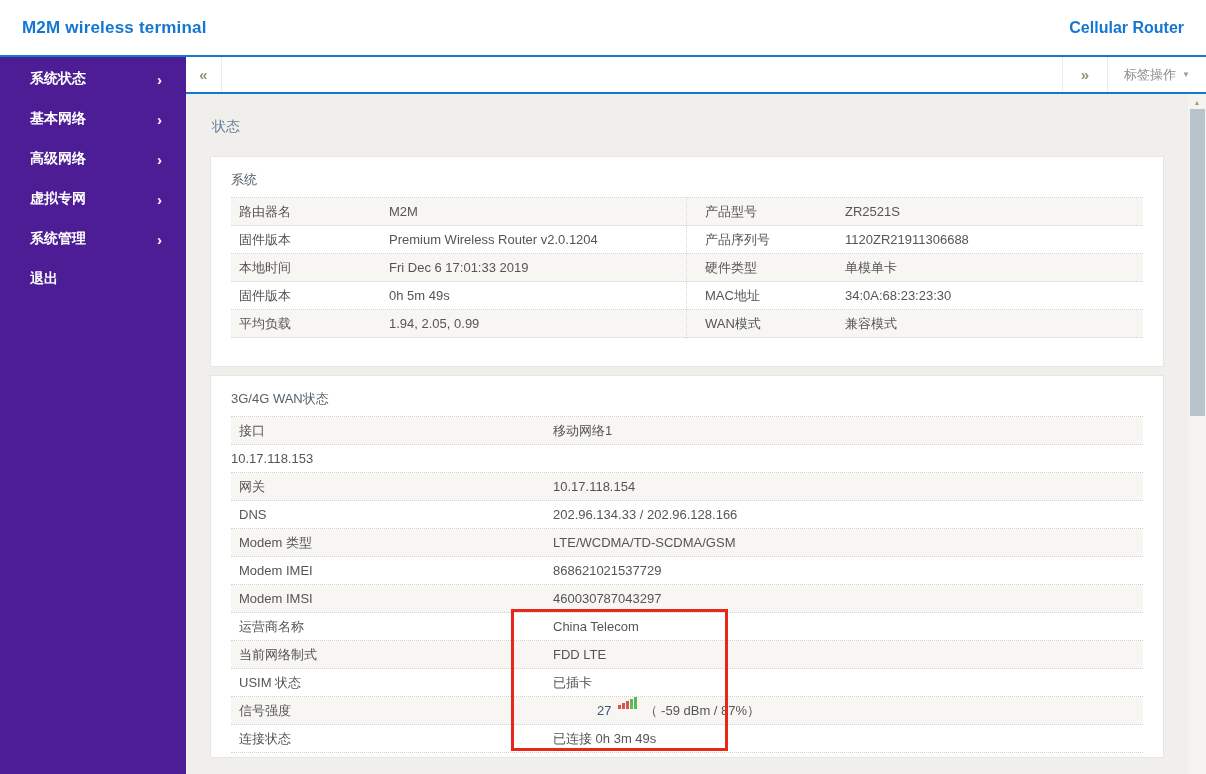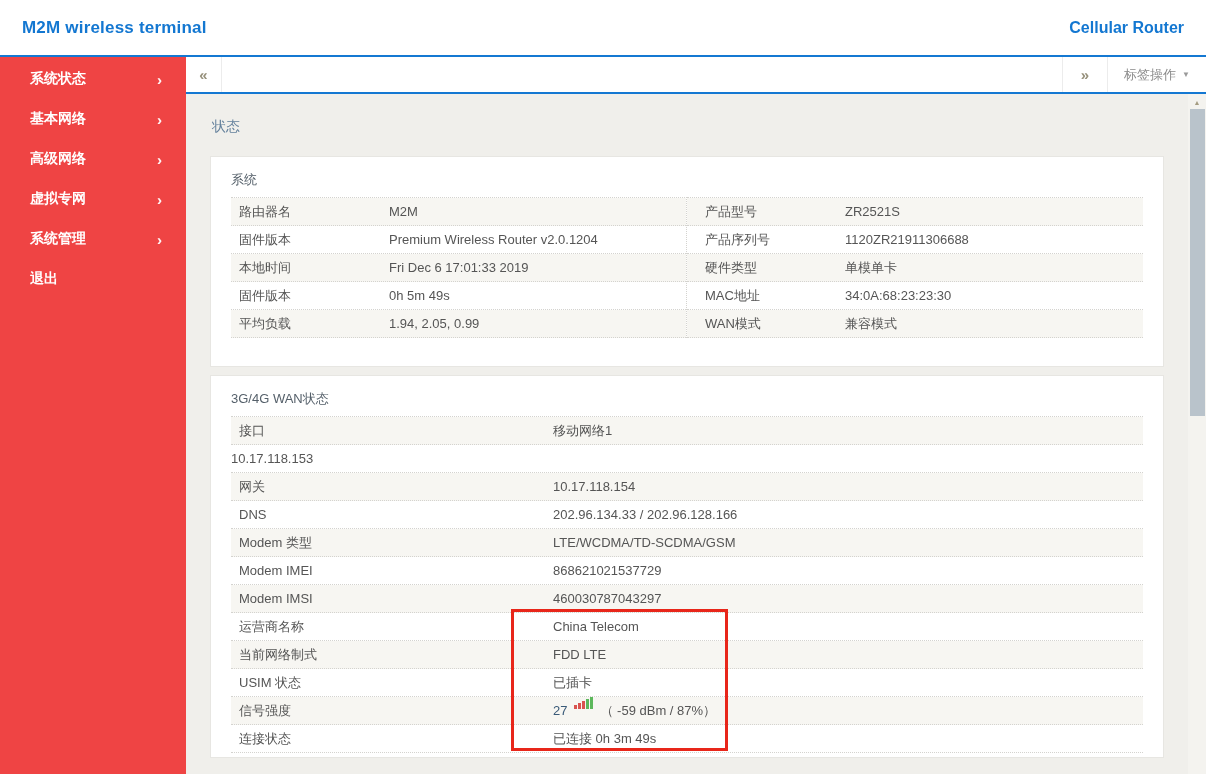--- a/index.html
+++ b/index.html
@@ -17,21 +17,21 @@
     display:flex; align-items:center; justify-content:space-between;
     padding:0 22px;
   }
   .brand  { color:#1377d1; font-size:17px; font-weight:bold; letter-spacing:.2px; }
   .product{ color:#1377d1; font-size:16px; font-weight:bold; }
 
   
   .main-row { flex:1; display:flex; min-height:0; }
 
   
-  .sidebar { flex:0 0 186px; background:#ef4444; padding-top:2px; }
+  .sidebar { flex:0 0 186px; background:#4c1d95; padding-top:2px; }
   .side-item {
     height:40px; display:flex; align-items:center;
     padding:0 24px 0 30px; color:#fff; font-size:14px; font-weight:bold;
     cursor:pointer;
   }
   .side-item .chev { margin-left:auto; font-size:15px; font-weight:bold; opacity:.95; }
 
   
   .main-col { flex:1; display:flex; flex-direction:column; min-width:0; }
 
@@ -76,21 +76,21 @@
   #card-system .lbl { width:158px; }
   #card-wan    .lbl { width:322px; }
 
   .grid2 { display:flex; }
   .half  { width:50%; }
   .half.left  { border-right:1px dotted #d4d3cf; }
   .half.right .lbl { padding-left:18px; width:168px; }
 
   
   .sig-wrap { display:flex; align-items:center; gap:7px; }
-  .sig-num { color:#3a5a78; }
+  .sig-num { color:#3a5a78;margin-left:44px; }
   .bars { display:flex; align-items:flex-end; gap:1px; height:12px; padding-bottom:8px; }
   .bar { width:3px; display:inline-block; }
   .bar.b1{height:4px}.bar.b2{height:6px}.bar.b3{height:8px}.bar.b4{height:10px}.bar.b5{height:12px}
   .bar.red  { background:#d9534f; }
   .bar.green{ background:#5cb85c; }
   .sig-detail { color:#555; }
 
   
   .highlight-box {
     position:absolute; left:300px; top:233px; width:217px; height:142px;

